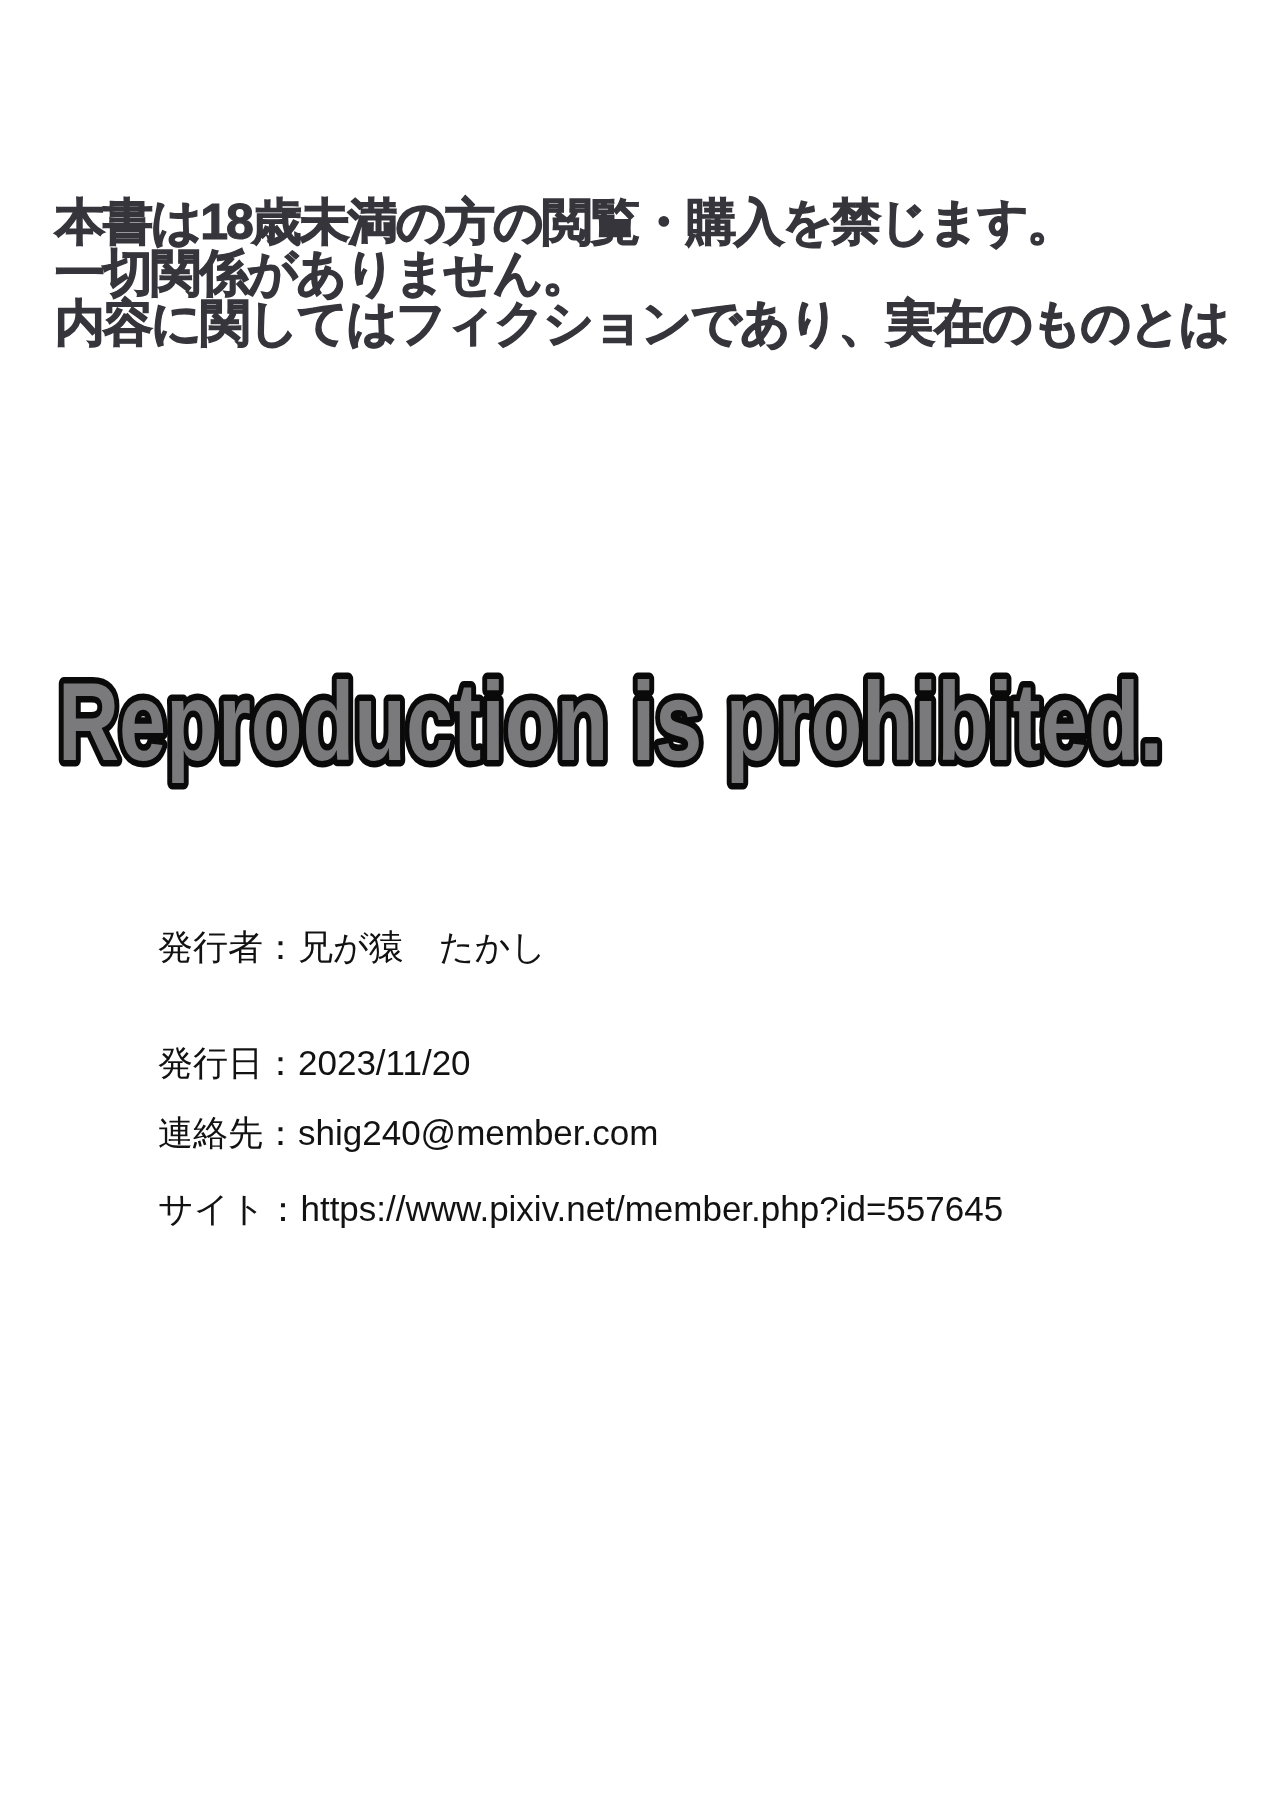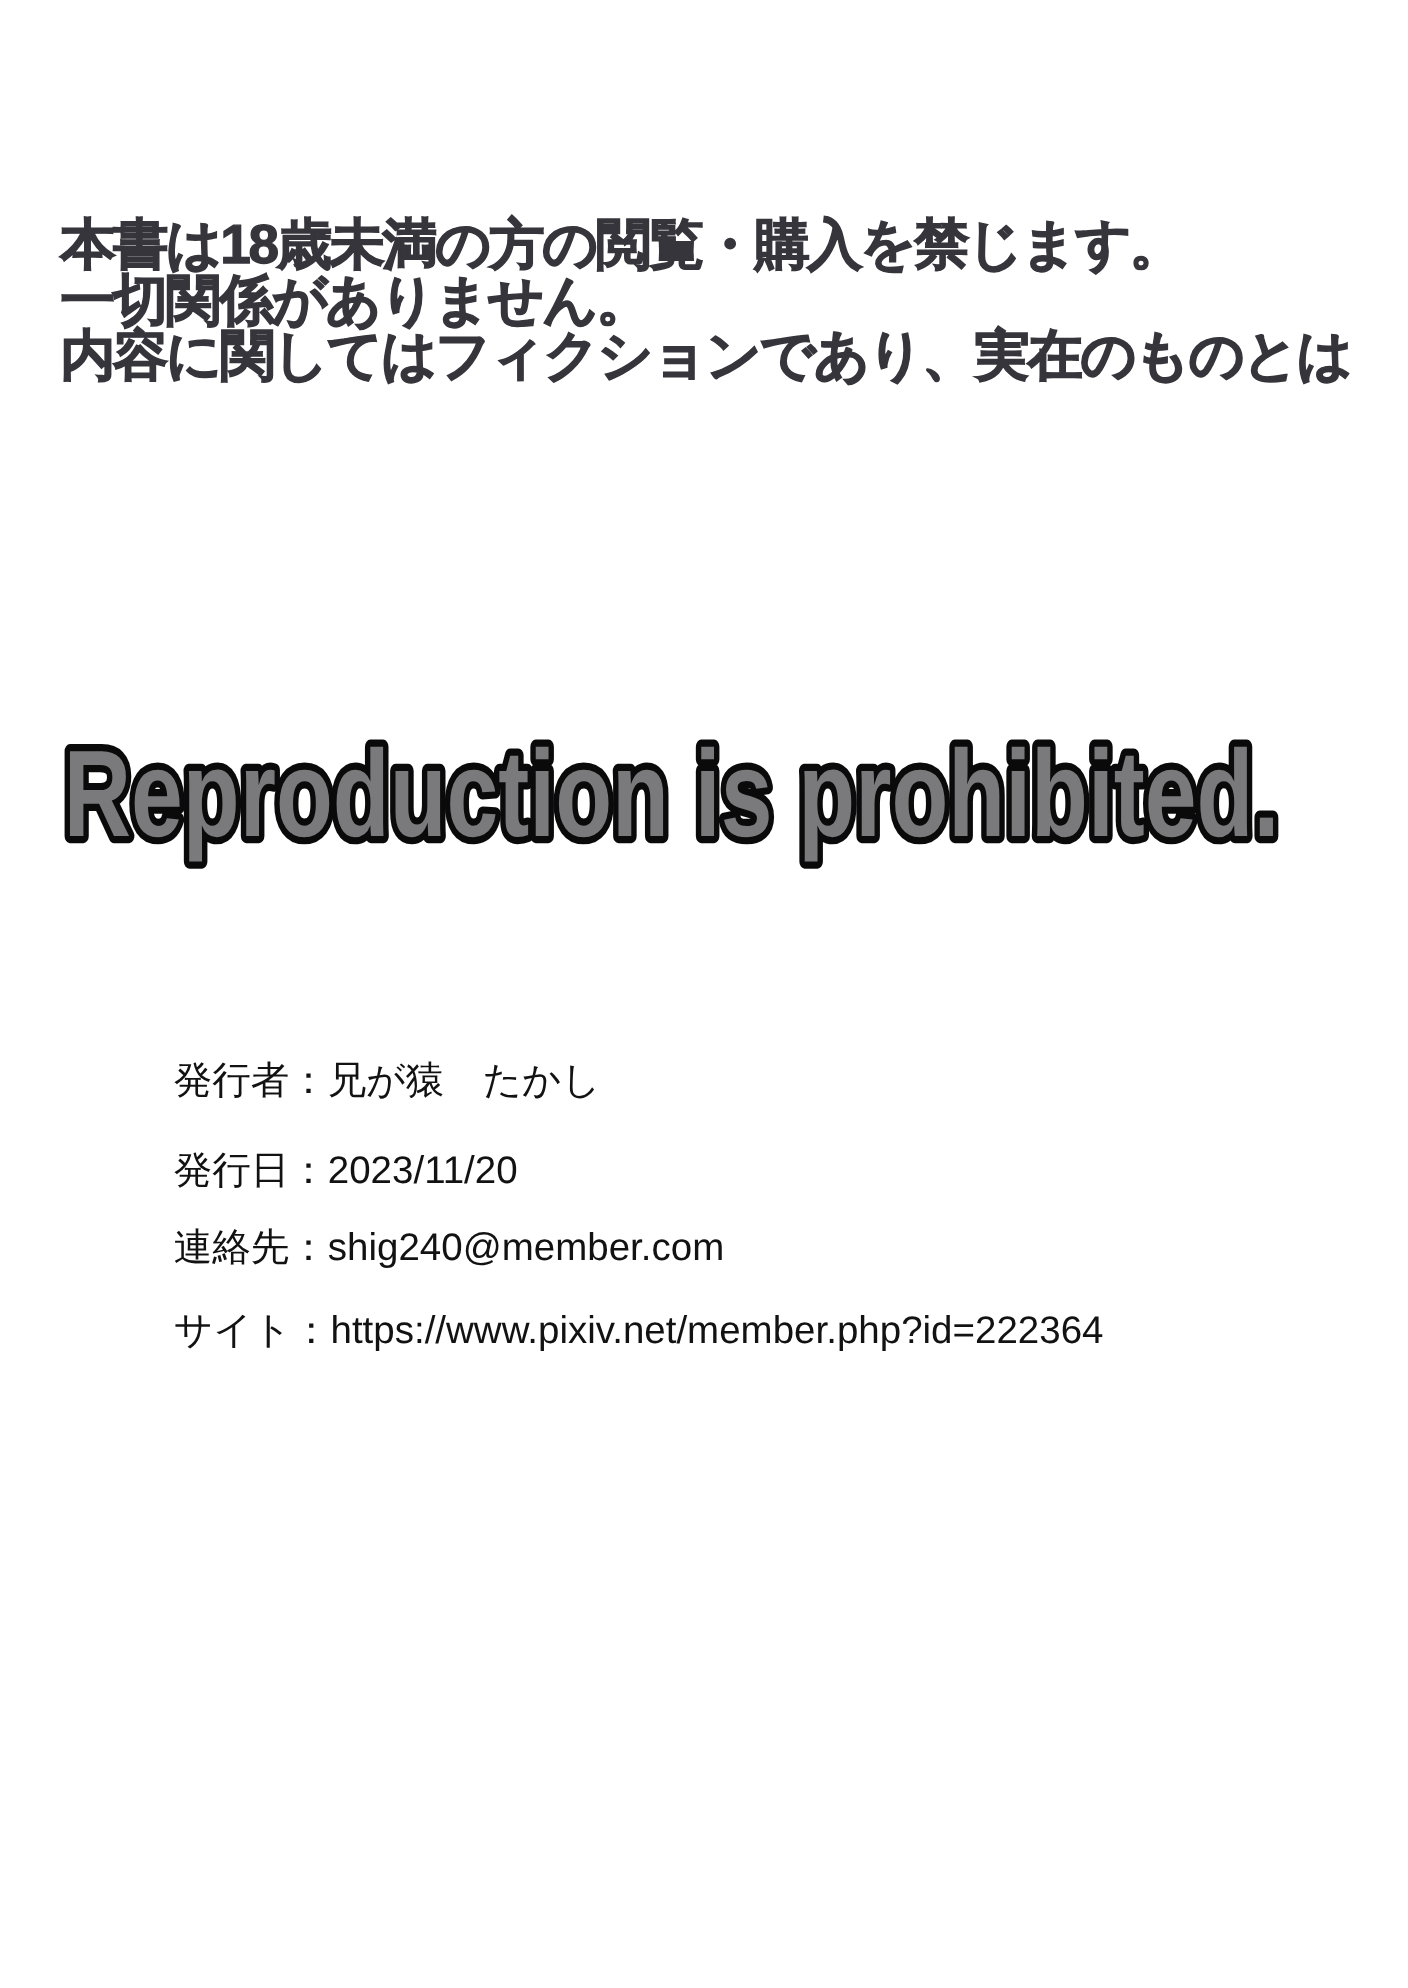--- a/index.html
+++ b/index.html
@@ -49,21 +49,21 @@
 
   
   .colophon-line {
     position: absolute;
     left: 158px;
     font-size: 35px;
     color: #121212;
     letter-spacing: 0px;
     white-space: nowrap;
   }
-  .colophon-publisher { top: 959px; text-align: center; }
+  .colophon-publisher { top: 924px; text-align: center; }
   .colophon-date      { top: 1040px; }
   .colophon-contact   { top: 1110px; }
   .colophon-site      { top: 1186px; }
 </style>
 </head>
 <body>
 
 <div class="page">
 
   <div class="disclaimer">
@@ -72,15 +72,15 @@
     <div>内容に関してはフィクションであり、実在のものとは</div>
   </div>
 
   <svg class="banner" viewBox="0 0 1190 150" width="1190" height="150">
     <text x="10" y="97" font-size="112" textLength="1105" lengthAdjust="spacingAndGlyphs" stroke-width="13" fill="#7a7a7d" stroke="#0a0a0a">Reproduction is prohibited.</text>
   </svg>
 
   <div class="colophon-line colophon-publisher">発行者：兄が猿　たかし</div>
   <div class="colophon-line colophon-date">発行日：2023/11/20</div>
   <div class="colophon-line colophon-contact">連絡先：shig240@member.com</div>
-  <div class="colophon-line colophon-site">サイト：https://www.pixiv.net/member.php?id=222364</div>
+  <div class="colophon-line colophon-site">サイト：https://www.pixiv.net/member.php?id=557645</div>
 
 </div>
 
 </body></html>

